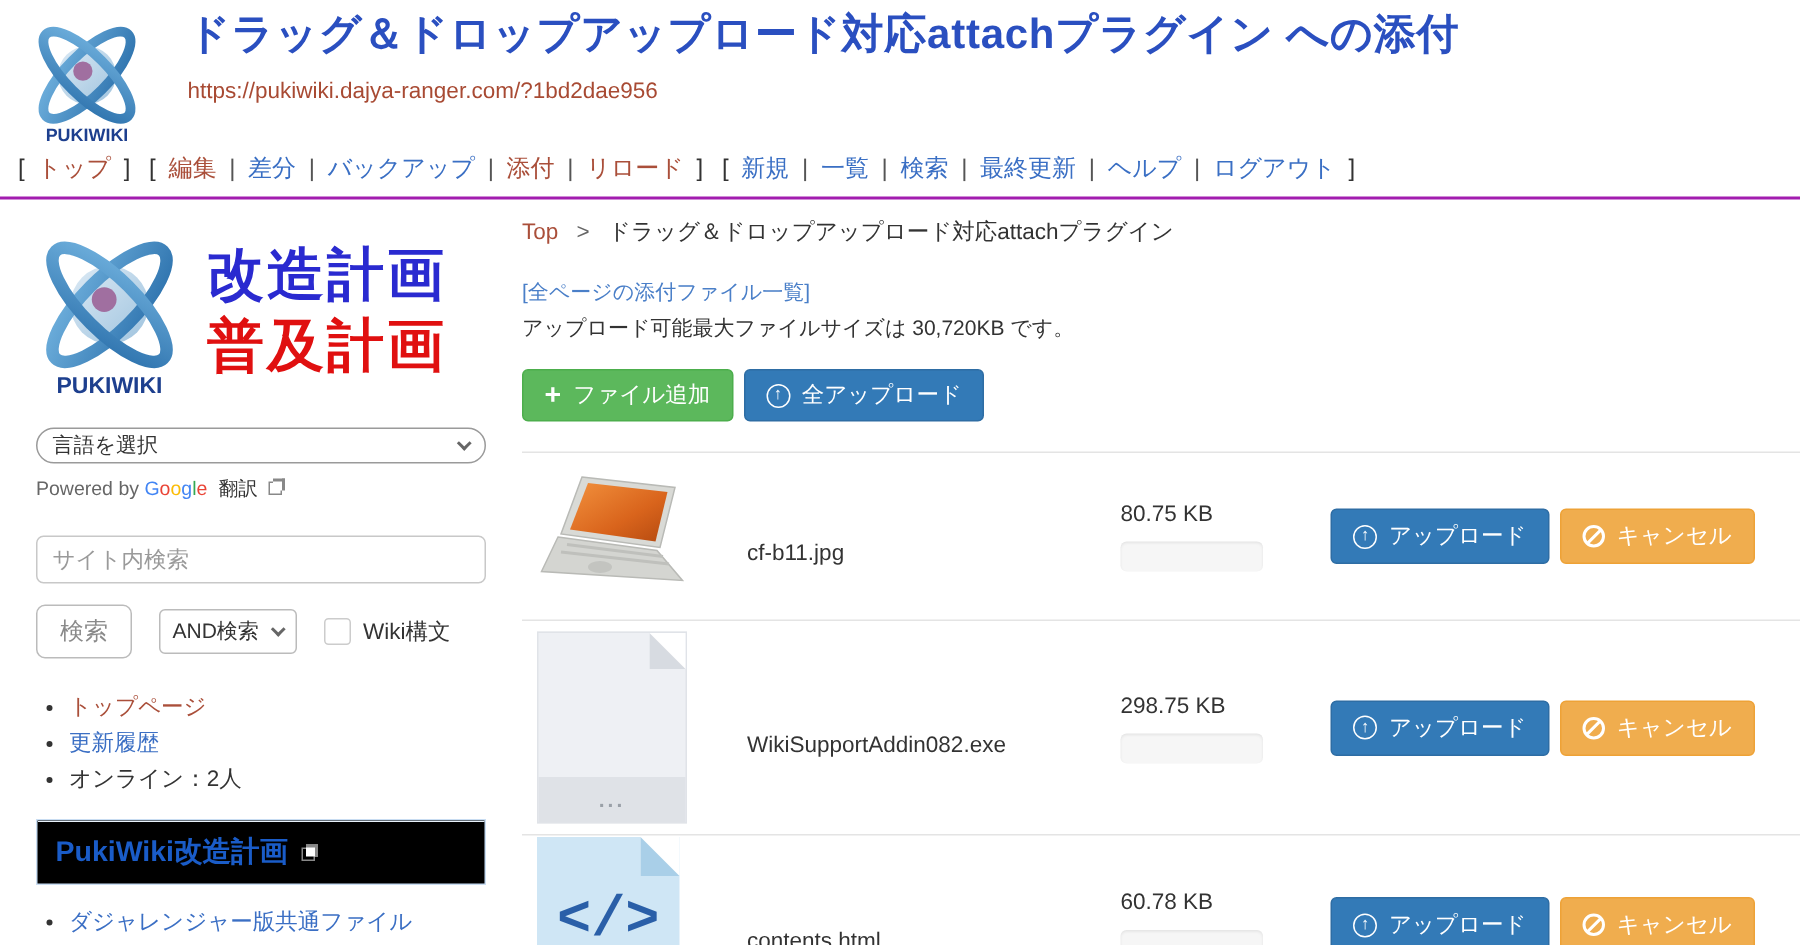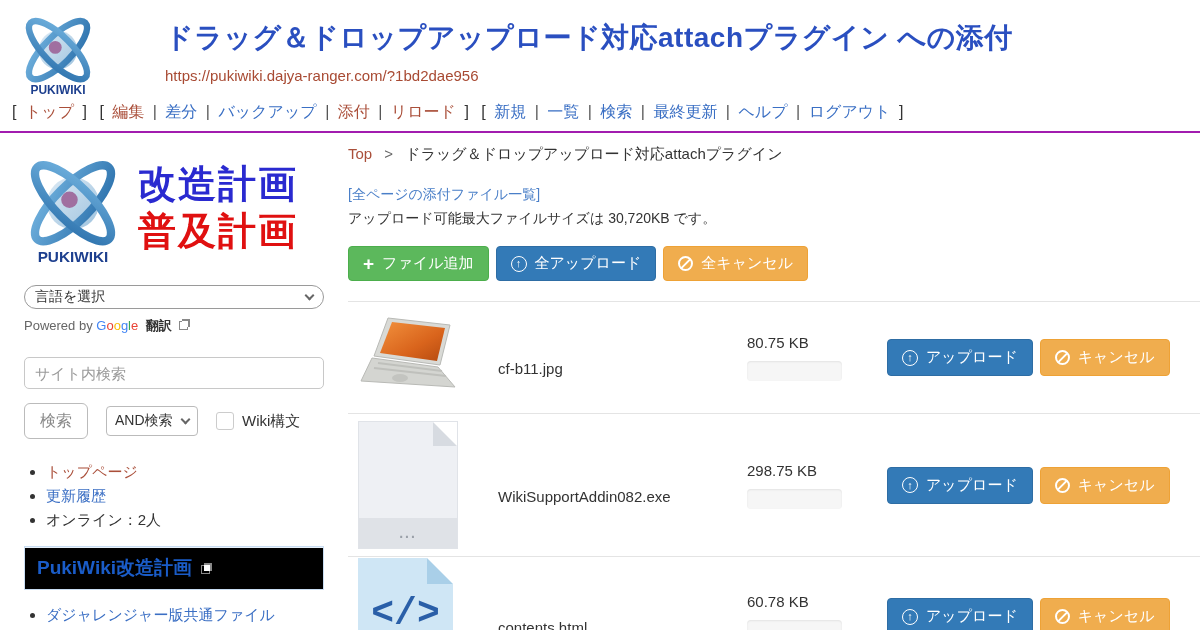--- a/index.html
+++ b/index.html
@@ -2,21 +2,21 @@
 <html><head>
 <meta charset="utf-8">
 <style>
   * { margin:0; padding:0; box-sizing:border-box; }
   html,body { width:1200px; height:630px; overflow:hidden; background:#fff;
     font-family:"Liberation Sans", sans-serif; color:#333; }
 
   
   .header { position:relative; height:96px; }
   .logo-main { position:absolute; left:12px; top:6px; width:92px; height:92px; }
-  .head-text { position:absolute; left:125px; top:19px;margin-left:40px; }
+  .head-text { position:absolute; left:125px; top:4px; }
   .page-title { font-size:28px; font-weight:bold; color:#2a4fc0; letter-spacing:0.5px; }
   .page-url { margin-top:10px; font-size:15px; color:#a84a33; }
 
   .navbar { padding:6px 8px 8px 8px; font-size:16px; border-bottom:2px solid #a21caf; }
   .navbar span { margin:0 2px; }
   .nav-bracket { color:#333; }
   .nav-sep { color:#555; margin:0 6px; }
   .nav-link-blue { color:#3a6fc4; cursor:pointer; }
   .nav-link-red { color:#aa4f3a; cursor:pointer; }
   .nav-group { margin-right:14px; }
@@ -34,21 +34,21 @@
   .kaizo { color:#2a2ad0; }
   .fukyu { color:#e01010; }
 
   .select-box { width:300px; height:24px; border:1px solid #9a9a9a; border-radius:12px;
      display:flex; align-items:center; justify-content:space-between; padding:2px 10px;
      font-size:14px; color:#333; background:#fff; cursor:pointer; }
   .chevron { width:7px; height:7px; border-right:2px solid #666; border-bottom:2px solid #666;
      transform:rotate(45deg); margin-top:-4px; }
   .powered { margin-top:8px; font-size:13px; color:#666; }
   .g-blue{color:#4285F4;} .g-red{color:#EA4335;} .g-yellow{color:#FBBC05;} .g-green{color:#34A853;}
-  .trans { color:#333; font-weight:bold; margin-left:4px; }
+  .trans { color:#333; font-weight:normal; margin-left:4px; }
   .ext-icon { display:inline-block; width:9px; height:9px; border:1px solid #888;
      position:relative; margin-left:4px; }
   .ext-icon::after { content:""; position:absolute; right:-3px; top:-3px; width:6px; height:6px;
      border-top:2px solid #888; border-right:2px solid #888; background:#fff; }
 
   .site-search { margin-top:22px; width:300px; height:32px; border:1px solid #c8c8c8;
      border-radius:5px; font-size:15px; padding:0 10px; color:#333; outline:none; }
   .site-search::placeholder { color:#9a9a9a; }
 
   .search-row { margin-top:14px; display:flex; align-items:center; }
@@ -263,24 +263,20 @@
 
     <div class="toolbar">
       <div class="btn btn-green">
         <span class="plus-ic">+</span>
         <span>ファイル追加</span>
       </div>
       <div class="btn btn-blue">
         <span class="circ">↑</span>
         <span>全アップロード</span>
       </div>
-      <div class="btn btn-orange">
-        <span class="ban"></span>
-        <span>全キャンセル</span>
-      </div>
     </div>
 
     <div class="rows">
 
       <div class="file-row row-1">
         <div class="cell-icon">
           <svg width="104" height="86" viewBox="0 0 104 86">
             <defs>
               <linearGradient id="scr" x1="0" y1="0" x2="1" y2="1">
                 <stop offset="0" stop-color="#f2913d"></stop>

